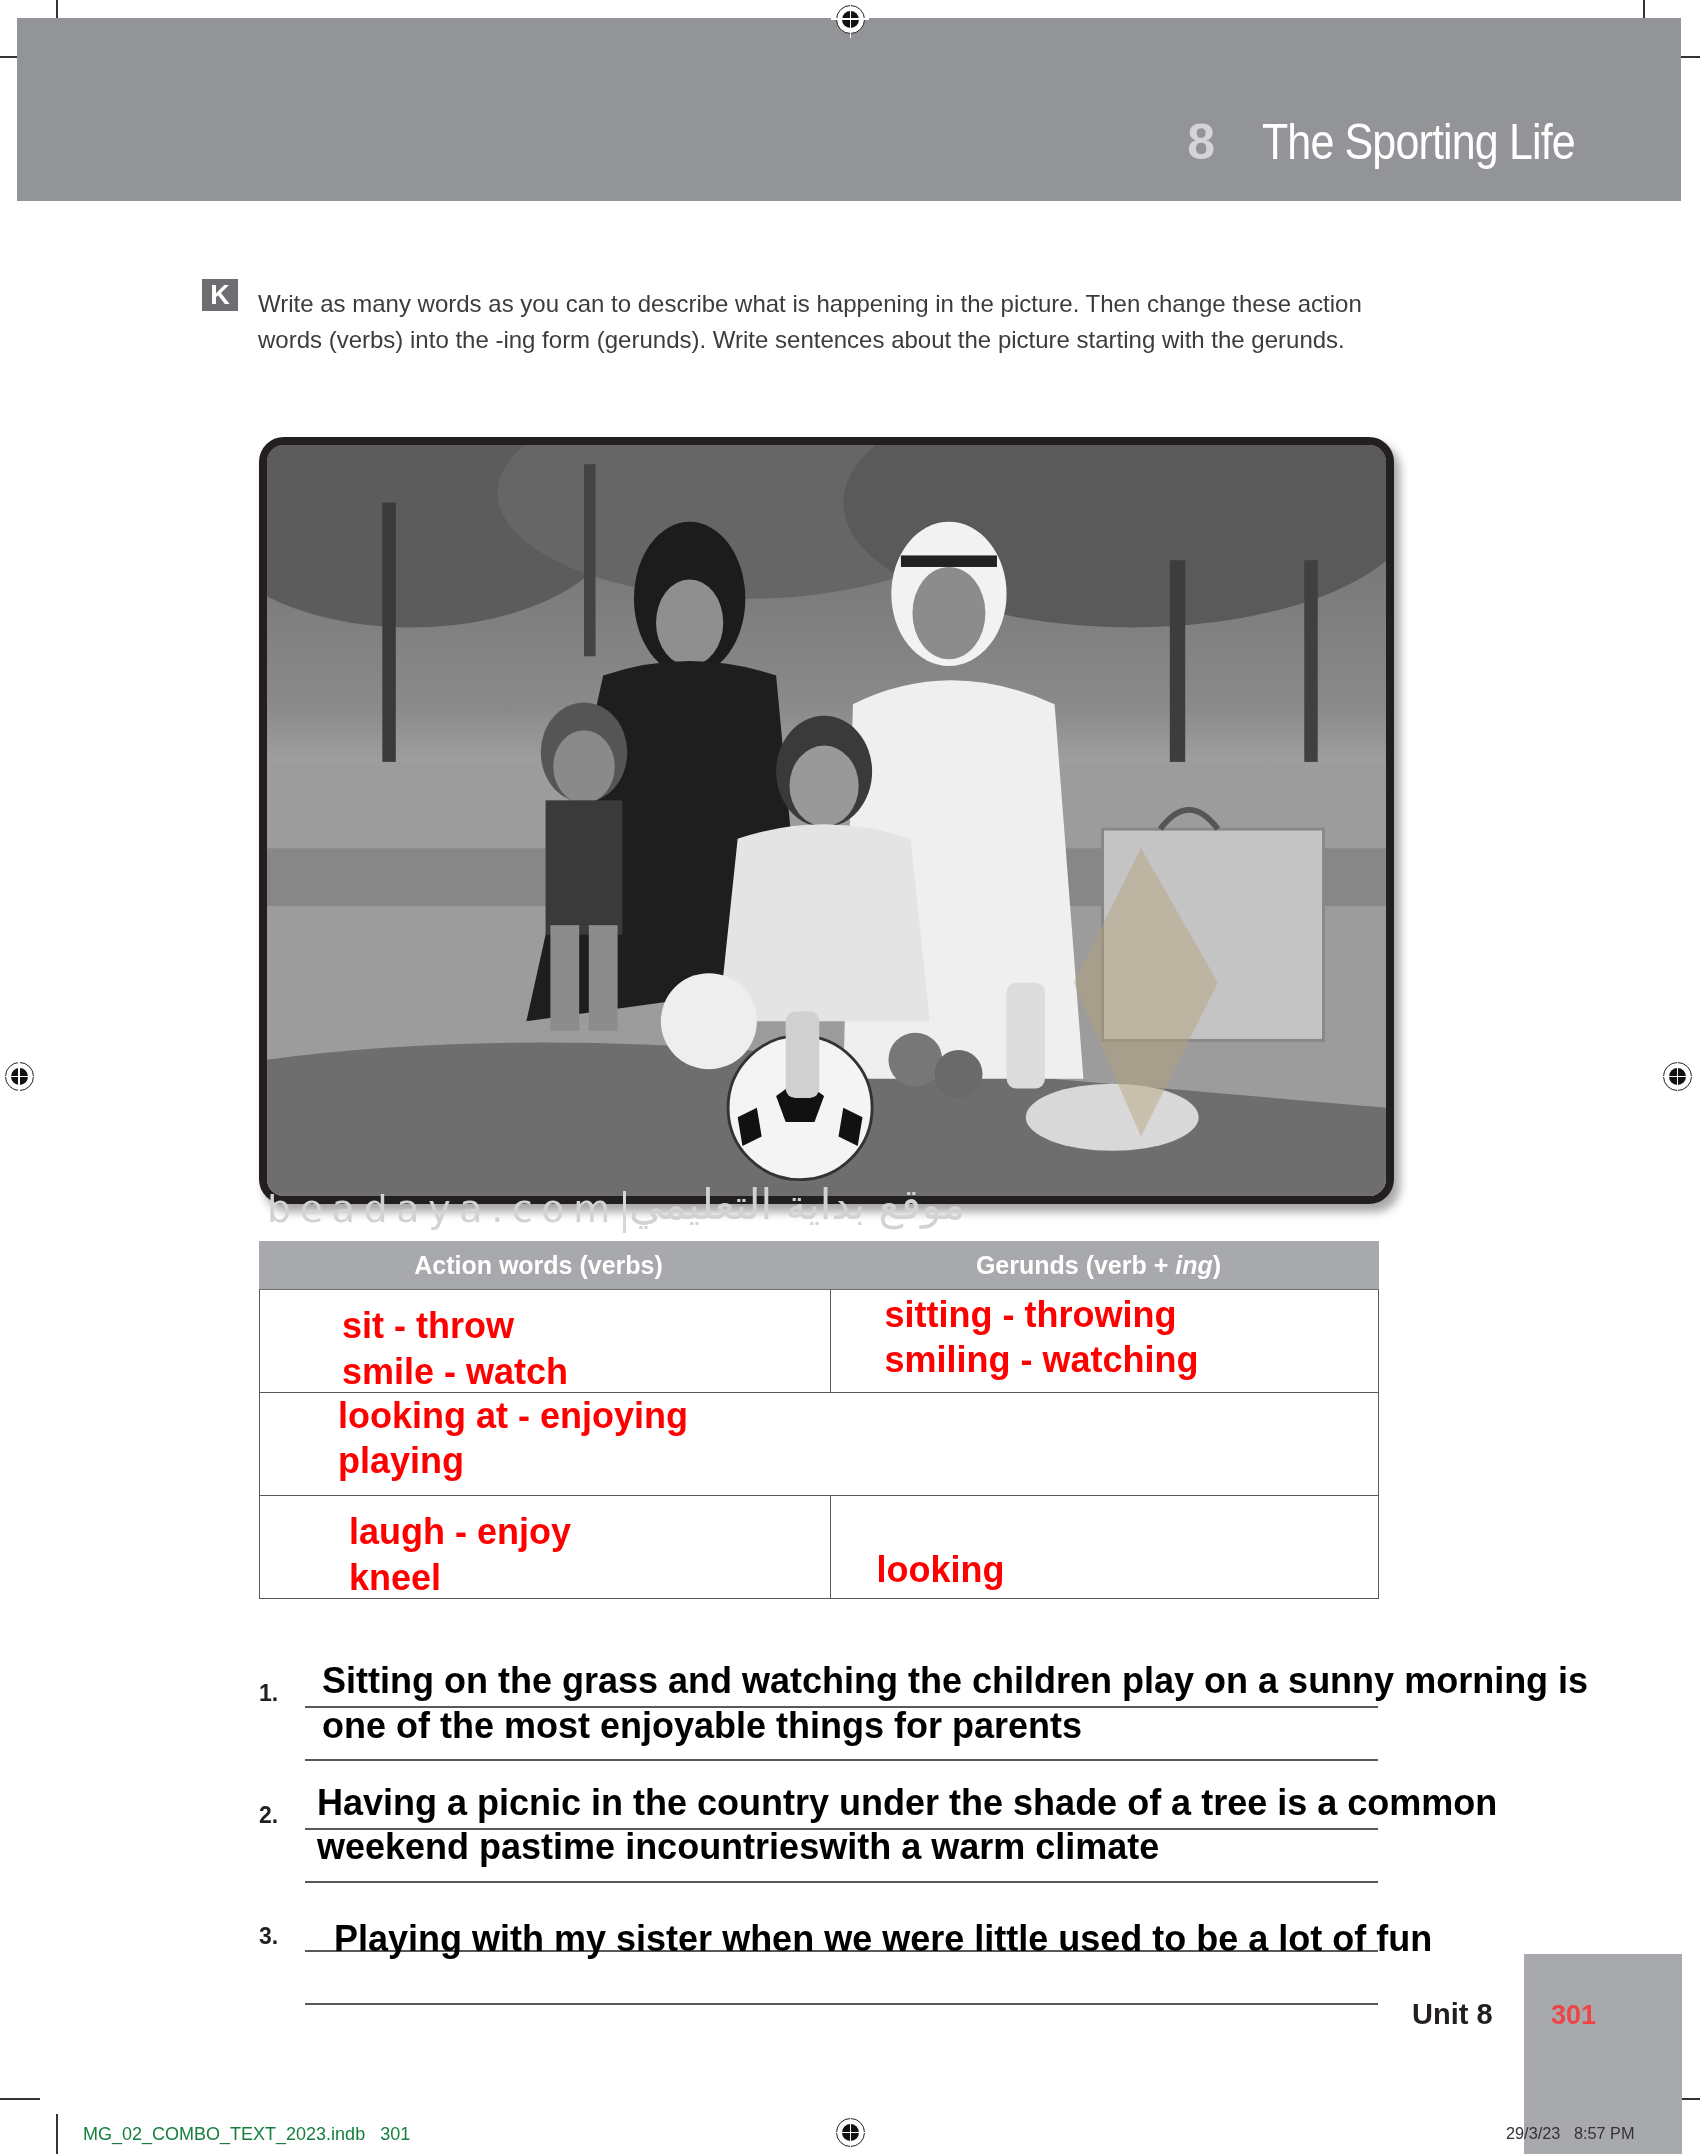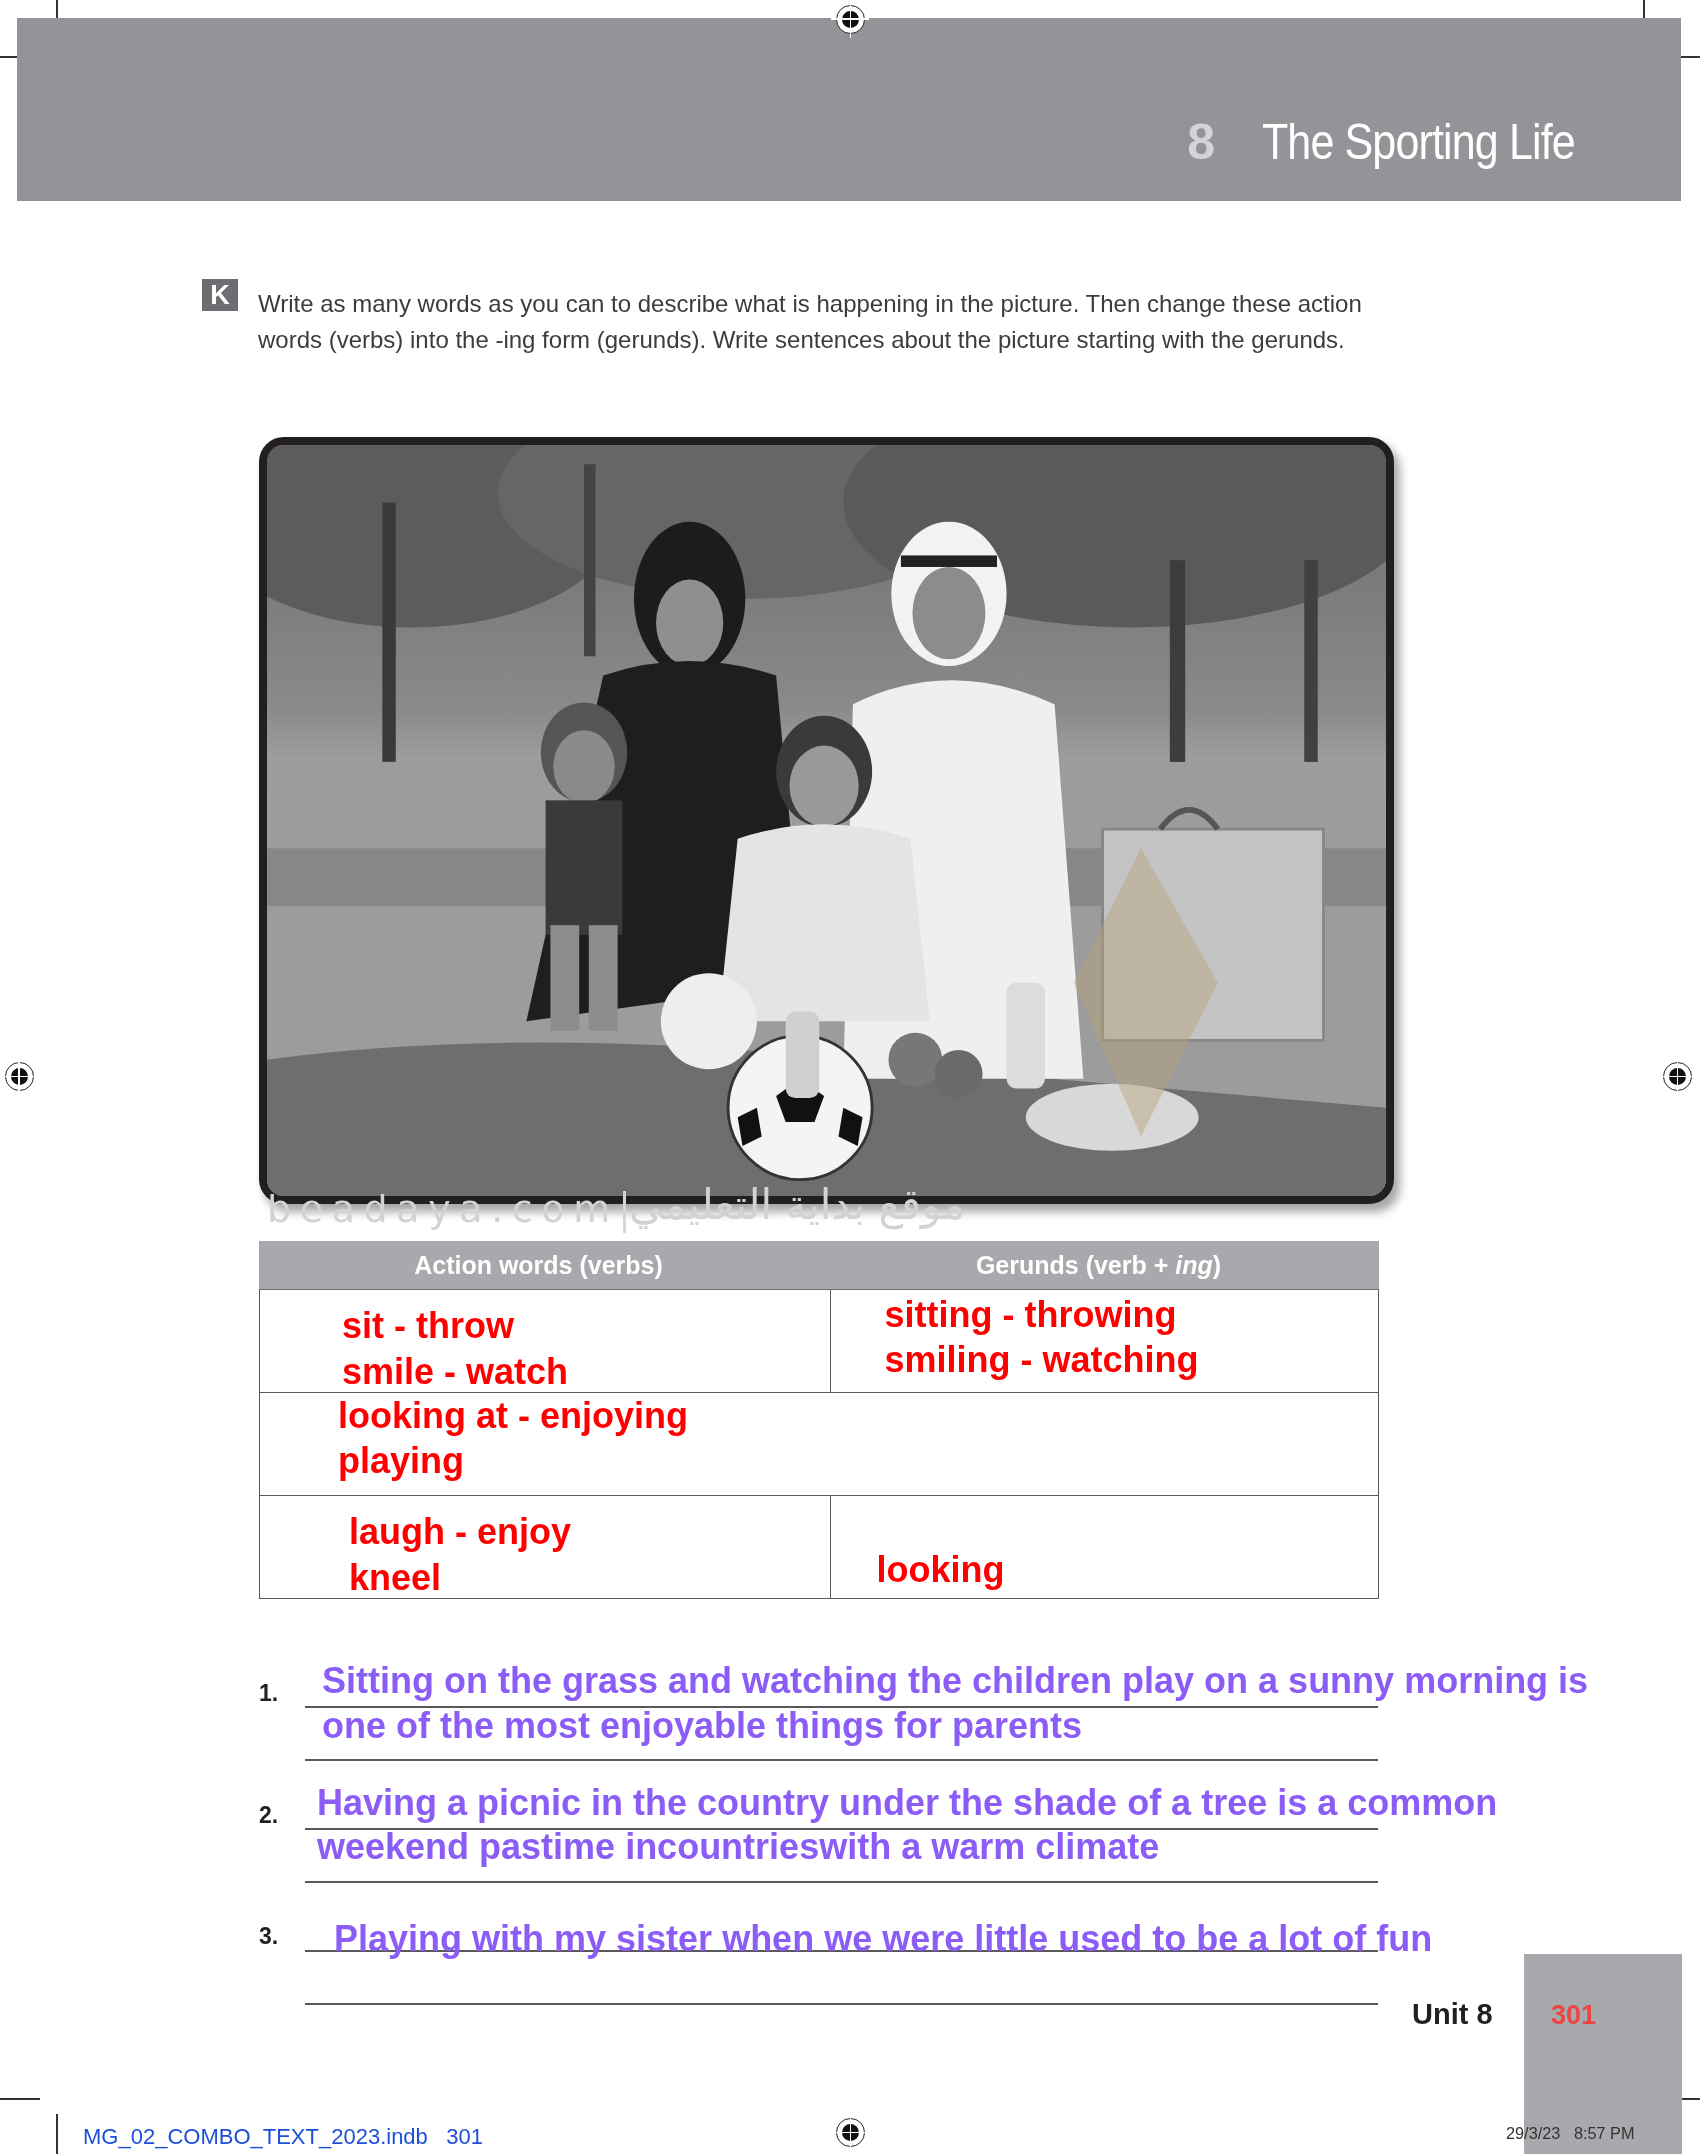--- a/index.html
+++ b/index.html
@@ -43,27 +43,27 @@
   .th1 { width:559px; }
   .th2 { width:561px; }
   .row { display:flex; border-bottom:1.9px solid #58595b; border-left:1.9px solid #58595b; border-right:1.9px solid #58595b;padding-left:24px; }
   .cell { position:relative; color:#ff0000; font-weight:bold; font-size:36px; line-height:45px; font-family:"Liberation Sans Narrow","Liberation Sans", sans-serif; }
   .cell.c1 { width:557px; border-right:1.9px solid #58595b; }
   .cell.c2 { width:559px; }
 
   
   .num { font-size:23px; font-weight:bold; color:#231f20; }
   .line { height:1.9px; background:#58595b; left:305px; width:1073px; }
-  .ans { color:#8b5cf6; font-weight:bold; font-size:36px; white-space:nowrap; font-family:"Liberation Sans Narrow","Liberation Sans", sans-serif; }
+  .ans { color:#000000; font-weight:bold; font-size:36px; white-space:nowrap; font-family:"Liberation Sans Narrow","Liberation Sans", sans-serif; }
 
   
   .unit-label { left:1412px; top:1998px; font-size:29px; font-weight:bold; color:#231f20; }
   .page-box { left:1524px; top:1954px; width:158px; height:201px; background:#a7a9ac; }
   .page-num { left:1551px; top:2000px; font-size:27px; font-weight:bold; color:#ef4444; }
-  .slug-left { left:83px; top:2124px; font-size:22px; color:#1d4ed8; }
+  .slug-left { left:83px; top:2124px; font-size:18px; color:#15803d; }
   .slug-right { left:1506px; top:2124px; font-size:16.3px; color:#333; }
 </style>
 </head>
 <body>
 
 <div class="abs crop-v" style="left:56px;top:0;height:40px;"></div>
 <div class="abs crop-h" style="left:0;top:56px;width:40px;"></div>
 <div class="abs crop-v" style="left:1643px;top:0;height:40px;"></div>
 <div class="abs crop-h" style="left:1660px;top:56px;width:40px;"></div>
 <div class="abs crop-v" style="left:56px;top:2114px;height:41px;"></div>

